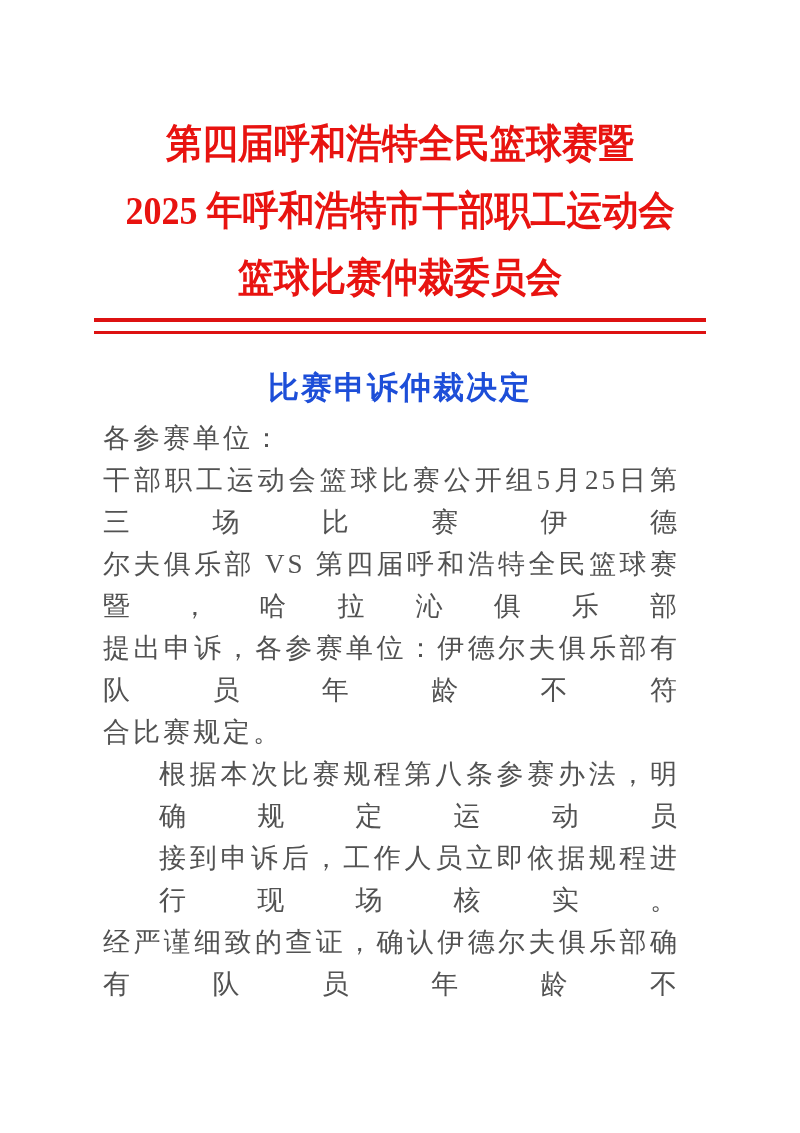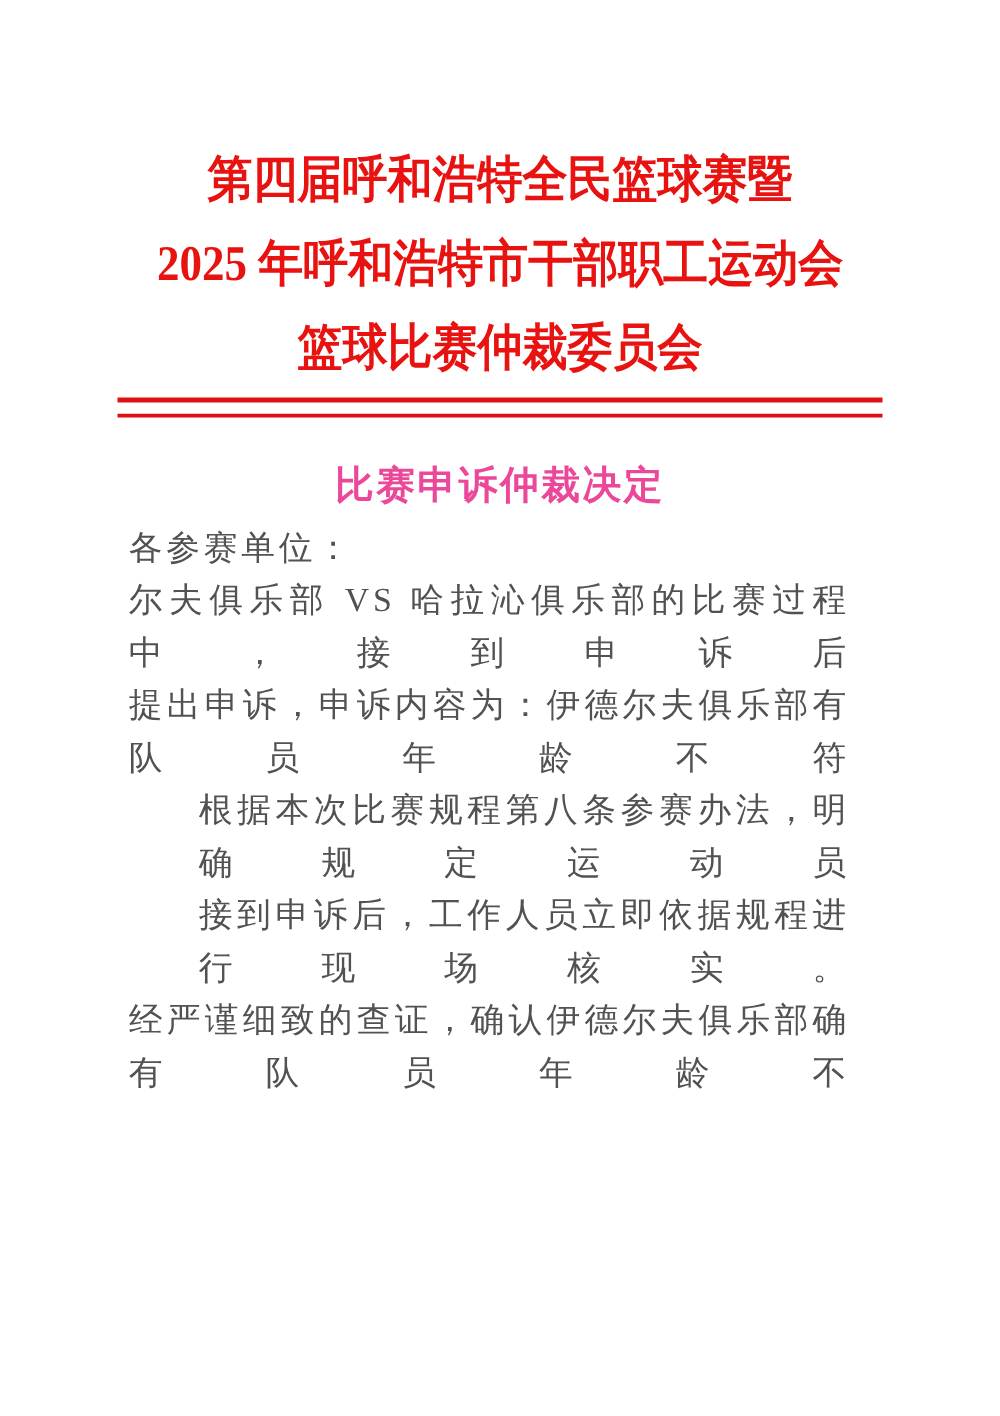--- a/index.html
+++ b/index.html
@@ -40,21 +40,21 @@
   }
   .rule-thick { height: 4px; }
   .rule-thin  { height: 3px; margin-top: 9px; }
   
   .doc-heading {
     margin: 34px 0 0 0;
     text-align: center;
     font-size: 31px;
     line-height: 40px;
     font-weight: bold;
-    color: #ec4899;
+    color: #1d4ed8;
     letter-spacing: 2px;
   }
   
   .body-text {
     margin: 9px 120px 0 103px;
     font-size: 27px;
     line-height: 42px;
     color: #525252;
     letter-spacing: 3px;
   }
@@ -81,22 +81,24 @@
   <div class="rules">
     <div class="rule rule-thick"></div>
     <div class="rule rule-thin"></div>
   </div>
 
   <h2 class="doc-heading">比赛申诉仲裁决定</h2>
 
   <div class="body-text">
     <div class="bline salutation">各参赛单位：</div>
 
-    <div class="bline just">尔夫俱乐部 VS 哈拉沁俱乐部的比赛过程中，接到申诉后</div>
-    <div class="bline just">提出申诉，申诉内容为：伊德尔夫俱乐部有队员年龄不符</div>
+    <div class="bline just">干部职工运动会篮球比赛公开组5月25日第三场比赛伊德</div>
+    <div class="bline just">尔夫俱乐部 VS 第四届呼和浩特全民篮球赛暨，哈拉沁俱乐部</div>
+    <div class="bline just">提出申诉，各参赛单位：伊德尔夫俱乐部有队员年龄不符</div>
+    <div class="bline end">合比赛规定。</div>
 
     <div class="bline indent just">根据本次比赛规程第八条参赛办法，明确规定运动员</div>
 
     <div class="bline indent just">接到申诉后，工作人员立即依据规程进行现场核实。</div>
     <div class="bline just">经严谨细致的查证，确认伊德尔夫俱乐部确有队员年龄不</div>
 
   </div>
 
 </div>
 

